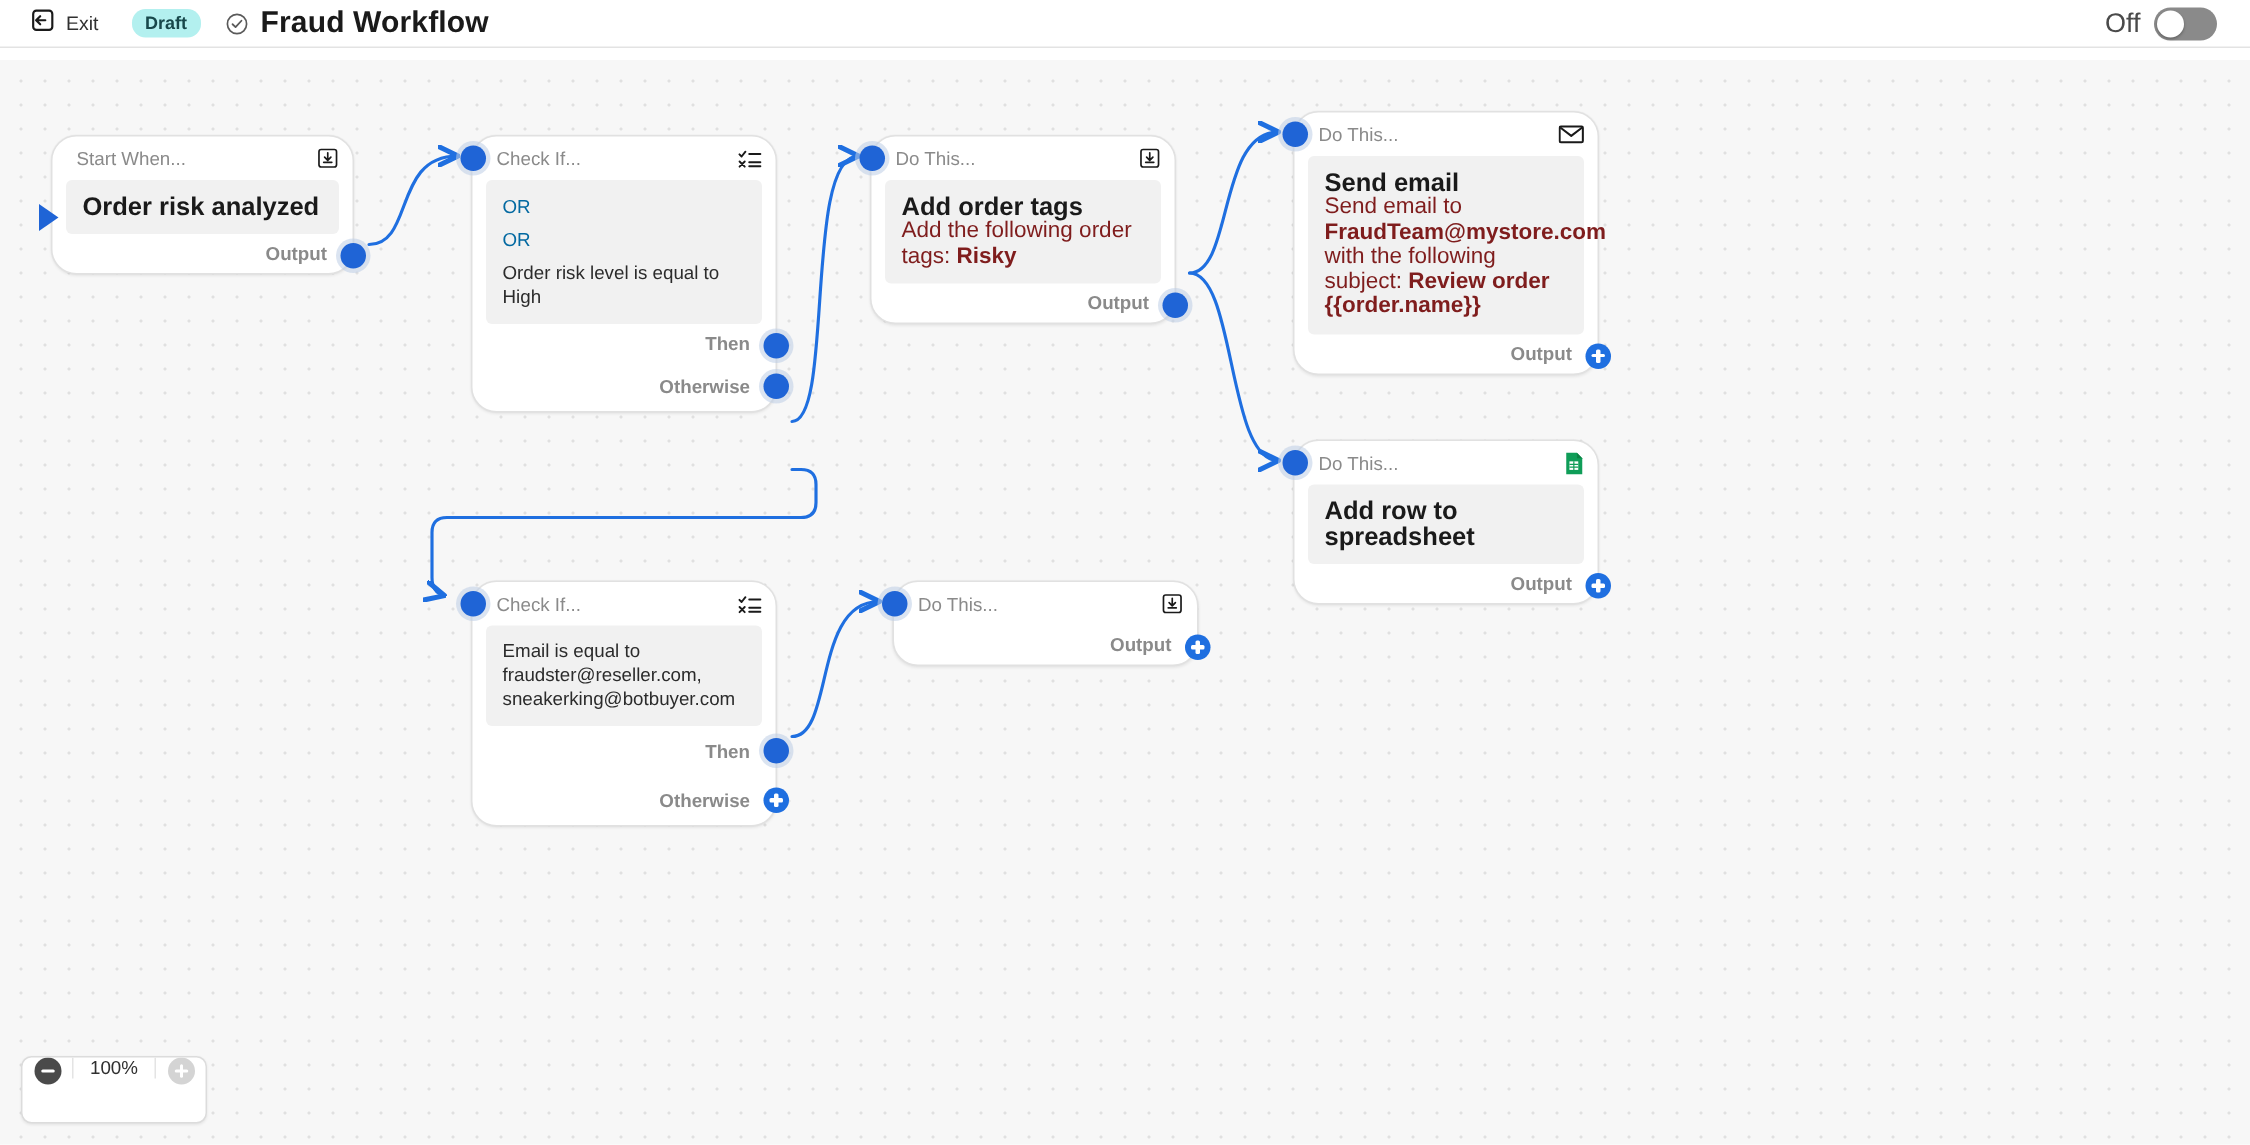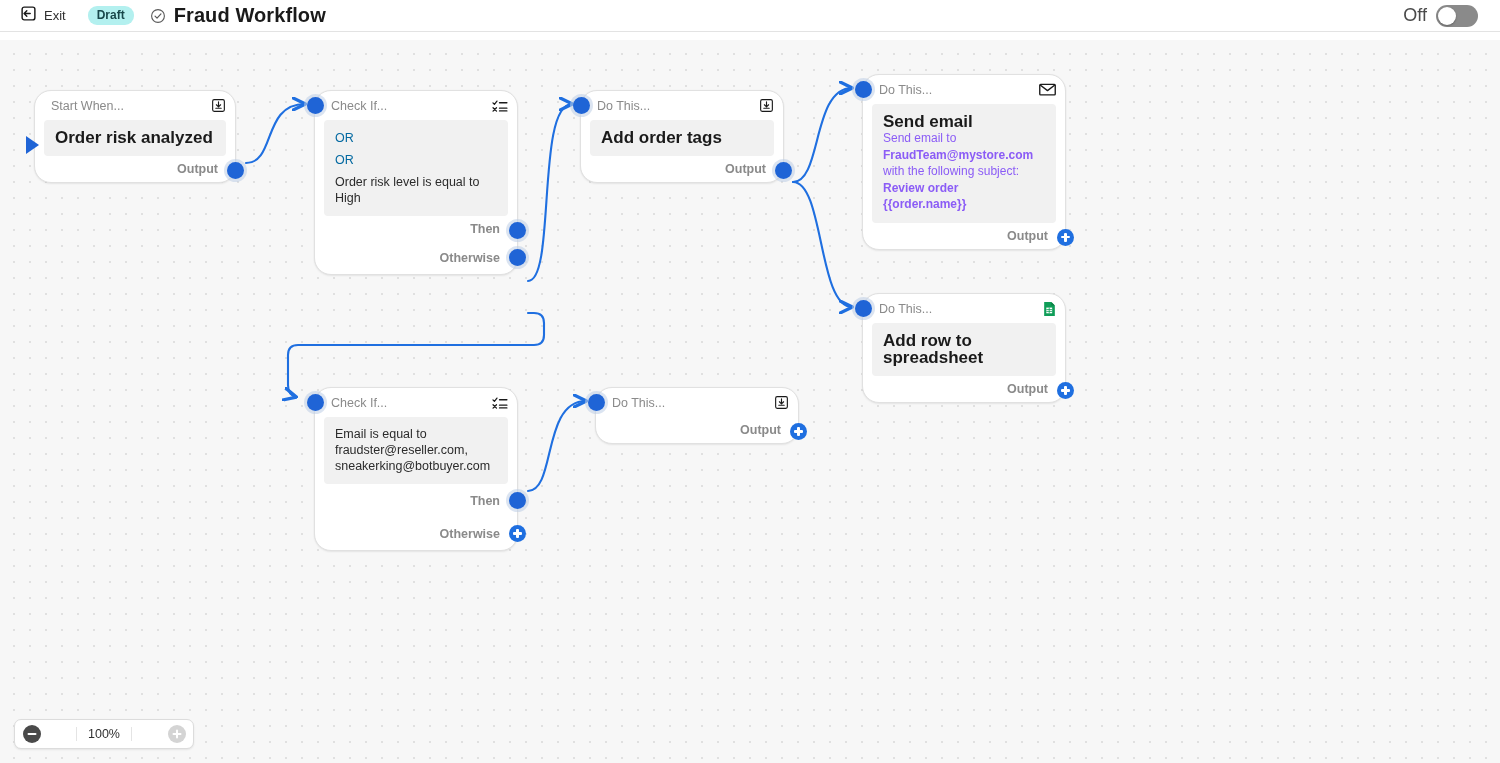--- a/index.html
+++ b/index.html
@@ -94,21 +94,21 @@
     background: #f1f1f1;
     border-radius: 4px;
     margin: 0 9px;
     padding: 9px 11px 10px;
   }
   .body-title {
     font-size: 17px; font-weight: 700; color: #1a1a1a;
     line-height: 17px;
   }
   .body-text {
-    font-size: 12px; color: #8b5cf6; line-height: 16.5px;
+    font-size: 15px; color: #7f1d1d; line-height: 16.5px;
   }
   .body-text b { font-weight: 700; }
   .cond-line { font-size: 12.5px; color: #2b2b2b; line-height: 16px; }
   .cond-or { font-size: 12.5px; color: #0369a1; line-height: 16px; margin: 1px 0 6px; }
   .cond-line + .cond-or { margin-top: 7px; }
   .port-row {
     height: 26px;
     display: flex; align-items: center; justify-content: flex-end;
     padding-right: 17px;
     position: relative;
@@ -137,29 +137,28 @@
     position: absolute;
     width: 0; height: 0;
     border-top: 9px solid transparent;
     border-bottom: 9px solid transparent;
     border-left: 13px solid #1f64d6;
     z-index: 21;
   }
   
   .zoomctl {
     position: absolute; left: 14px; bottom: 14px;
-    height: 30px;
-    display: flex; align-items: center;
+    height: 45px;
+    display: flex; align-items: flex-start;
     background: #ffffff;
     border: 1px solid #dcdcdc;
     border-radius: 7px;
     box-shadow: 0 1px 2px rgba(0,0,0,.08);
     z-index: 40;
     overflow: hidden;
-    gap: 28px;
   }
   .zbtn {
     width: 33px; display: flex; align-items: center; justify-content: center;
     cursor: pointer;
   }
   .zcirc { width: 18px; height: 18px; border-radius: 50%; position: relative; }
   .zcirc.dark { background: #4a4a4a; }
   .zcirc.light { background: #d4d4d4; }
   .zcirc::before, .zcirc::after {
     content: ""; position: absolute; background: #fff; border-radius: 1px;
@@ -286,20 +285,21 @@
       <span class="ttl">Do This...</span>
       <span class="hicon">
         <svg width="15" height="15" viewBox="0 0 20 20">
           <rect x="2.2" y="2.2" width="15.6" height="15.6" rx="2" fill="none" stroke="#1a1a1a" stroke-width="1.5"></rect>
           <path d="M10 5.2 V11.6 M7.2 9 L10 11.9 L12.8 9 M6.4 13.6 H13.6" fill="none" stroke="#1a1a1a" stroke-width="1.5" stroke-linecap="round" stroke-linejoin="round"></path>
         </svg>
       </span>
     </div>
     <div class="node-body">
       <div class="body-title">Add order tags</div>
+      <div class="body-text"><span>Add the following order tags: </span><b>Risky</b></div>
     </div>
     <div class="port-row">
       <span class="port-label">Output</span>
       <span class="port" style="right:-8.5px; top:6px;"></span>
     </div>
   </div>
 
   <div class="node" style="left:862px; top:34px; width:204px;">
     <span class="port" style="left:-8.5px; top:6px;"></span>
     <div class="node-head">

